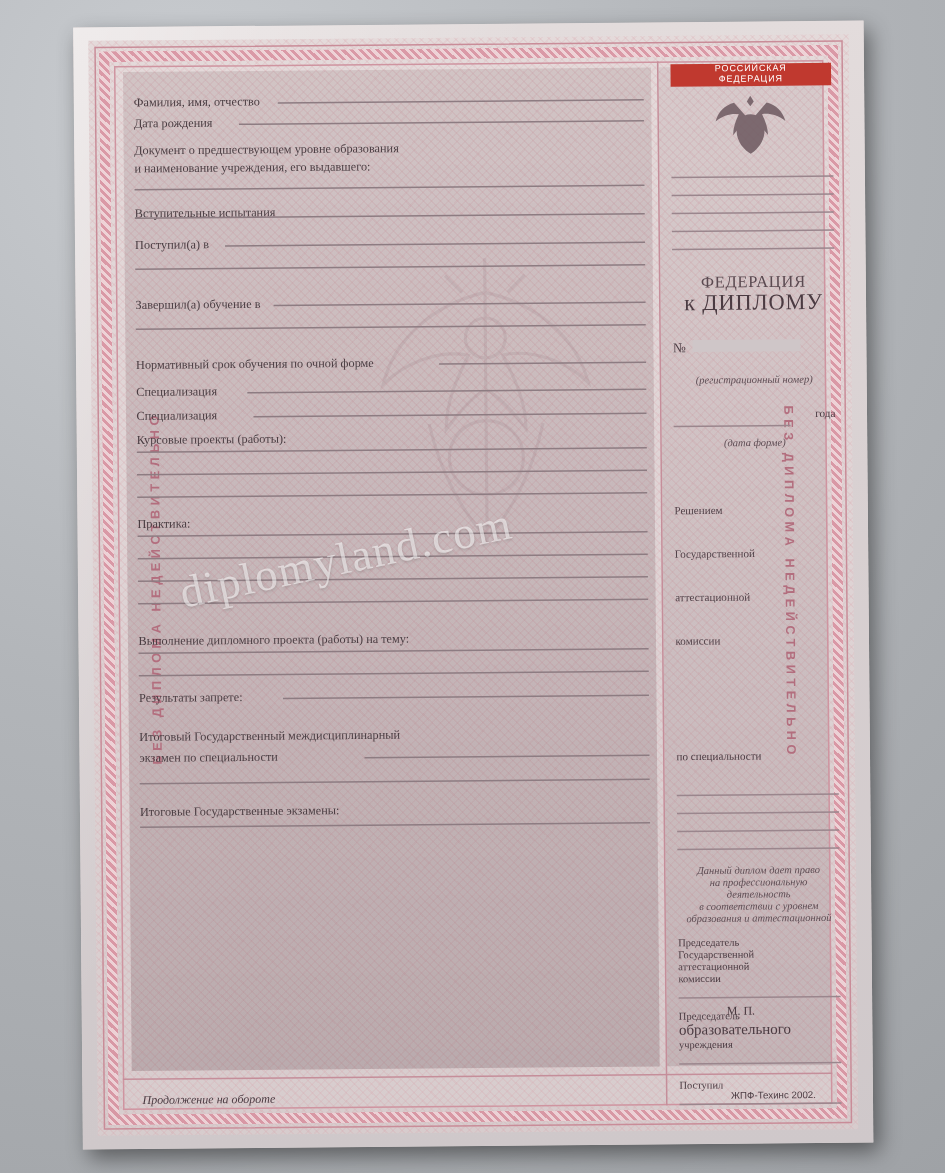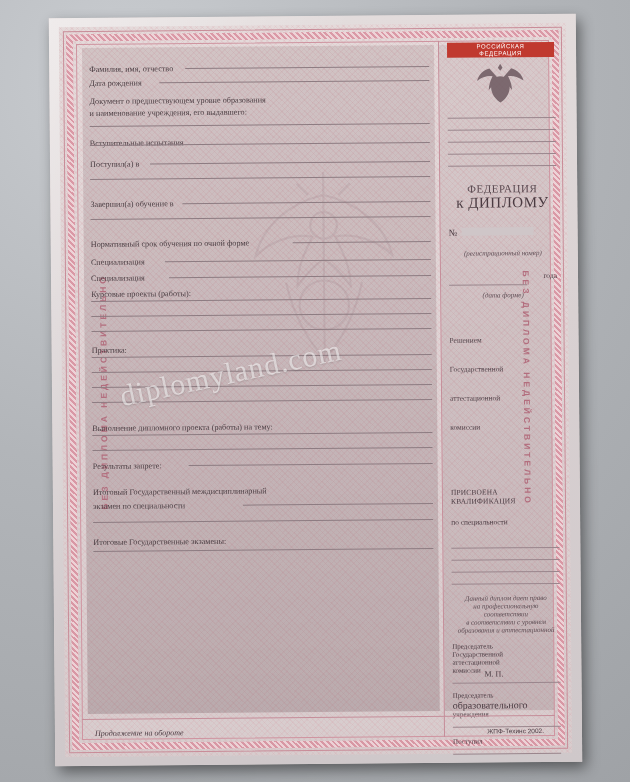--- a/index.html
+++ b/index.html
@@ -305,33 +305,32 @@
 
       <div style="height:16px"></div>
       <div class="rsmall2">Решением</div>
       <div class="rsmall2">Государственной</div>
       <div class="rsmall2">аттестационной</div>
       <div class="rsmall2">комиссии</div>
 
       <div style="height:34px"></div>
 
       <div style="height:22px"></div>
-      <div style="font-size:7.4px;color:#4b3b42;letter-spacing:.2px">ПРИСВОЕНА КВАЛИФИКАЦИЯ</div>
       <div style="height:12px"></div>
       <div style="font-size:7.4px;color:#4b3b42">по специальности</div>
 
       <div style="height:10px"></div>
       <div class="rline"></div>
       <div class="rline"></div>
       <div class="rline"></div>
       <div class="rline"></div>
 
       <div style="height:10px"></div>
       <div class="rsmall">Данный диплом дает право</div>
-      <div class="rsmall">на профессиональную соответствии</div>
+      <div class="rsmall">на профессиональную деятельность</div>
       <div class="rsmall">в соответствии с уровнем</div>
       <div class="rsmall">образования и аттестационной</div>
 
       <div style="height:8px"></div>
       <div style="font-size:7px;color:#4b3b42">Председатель</div>
       <div style="font-size:7px;color:#4b3b42">Государственной</div>
       <div style="font-size:7px;color:#4b3b42">аттестационной</div>
       <div style="font-size:7px;color:#4b3b42">комиссии</div>
       <div style="border-bottom:.8px solid #9a868d;height:8px"></div>
 

